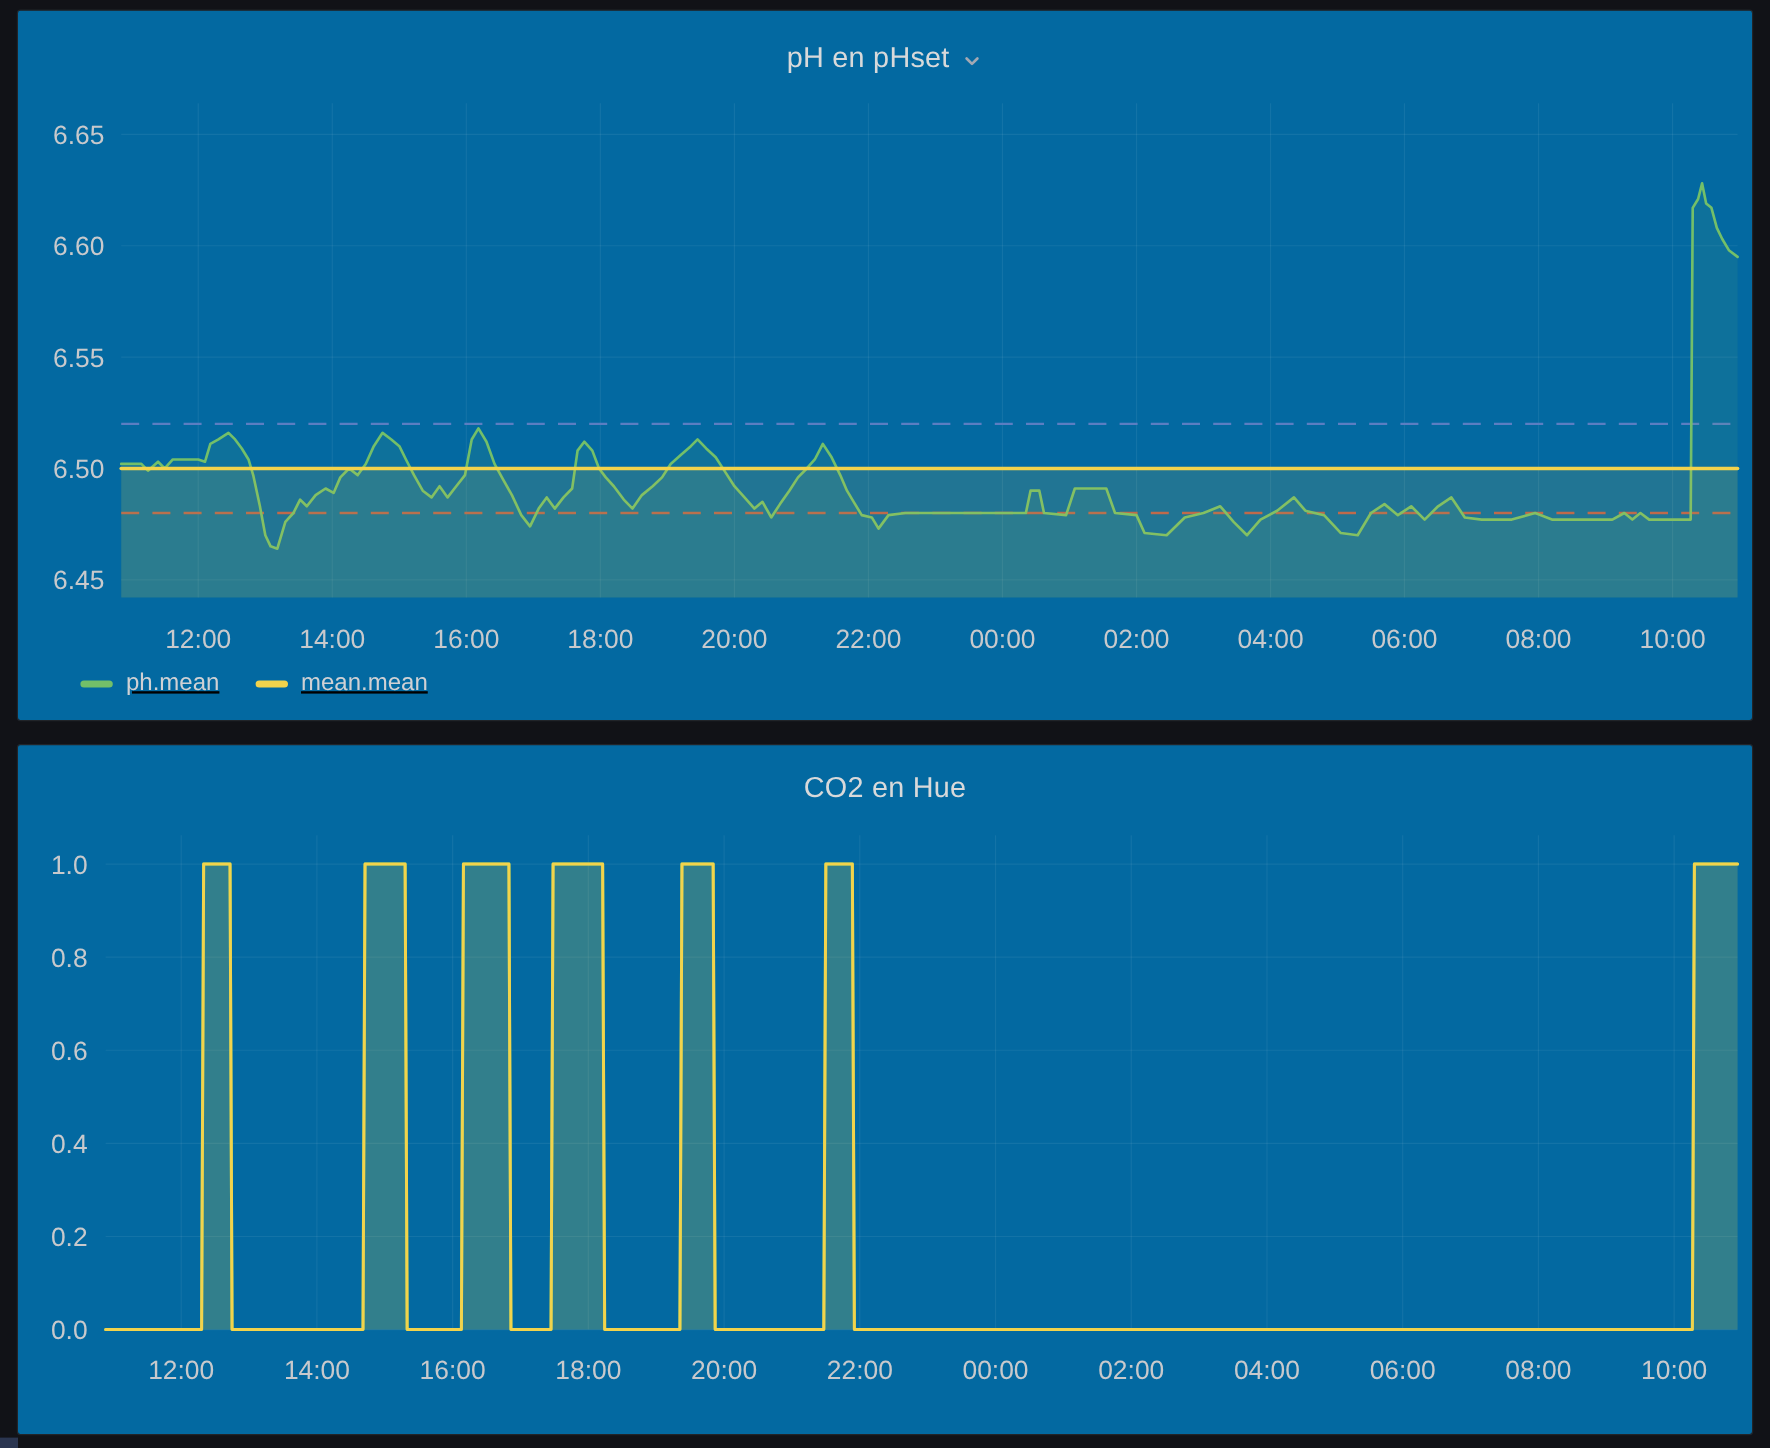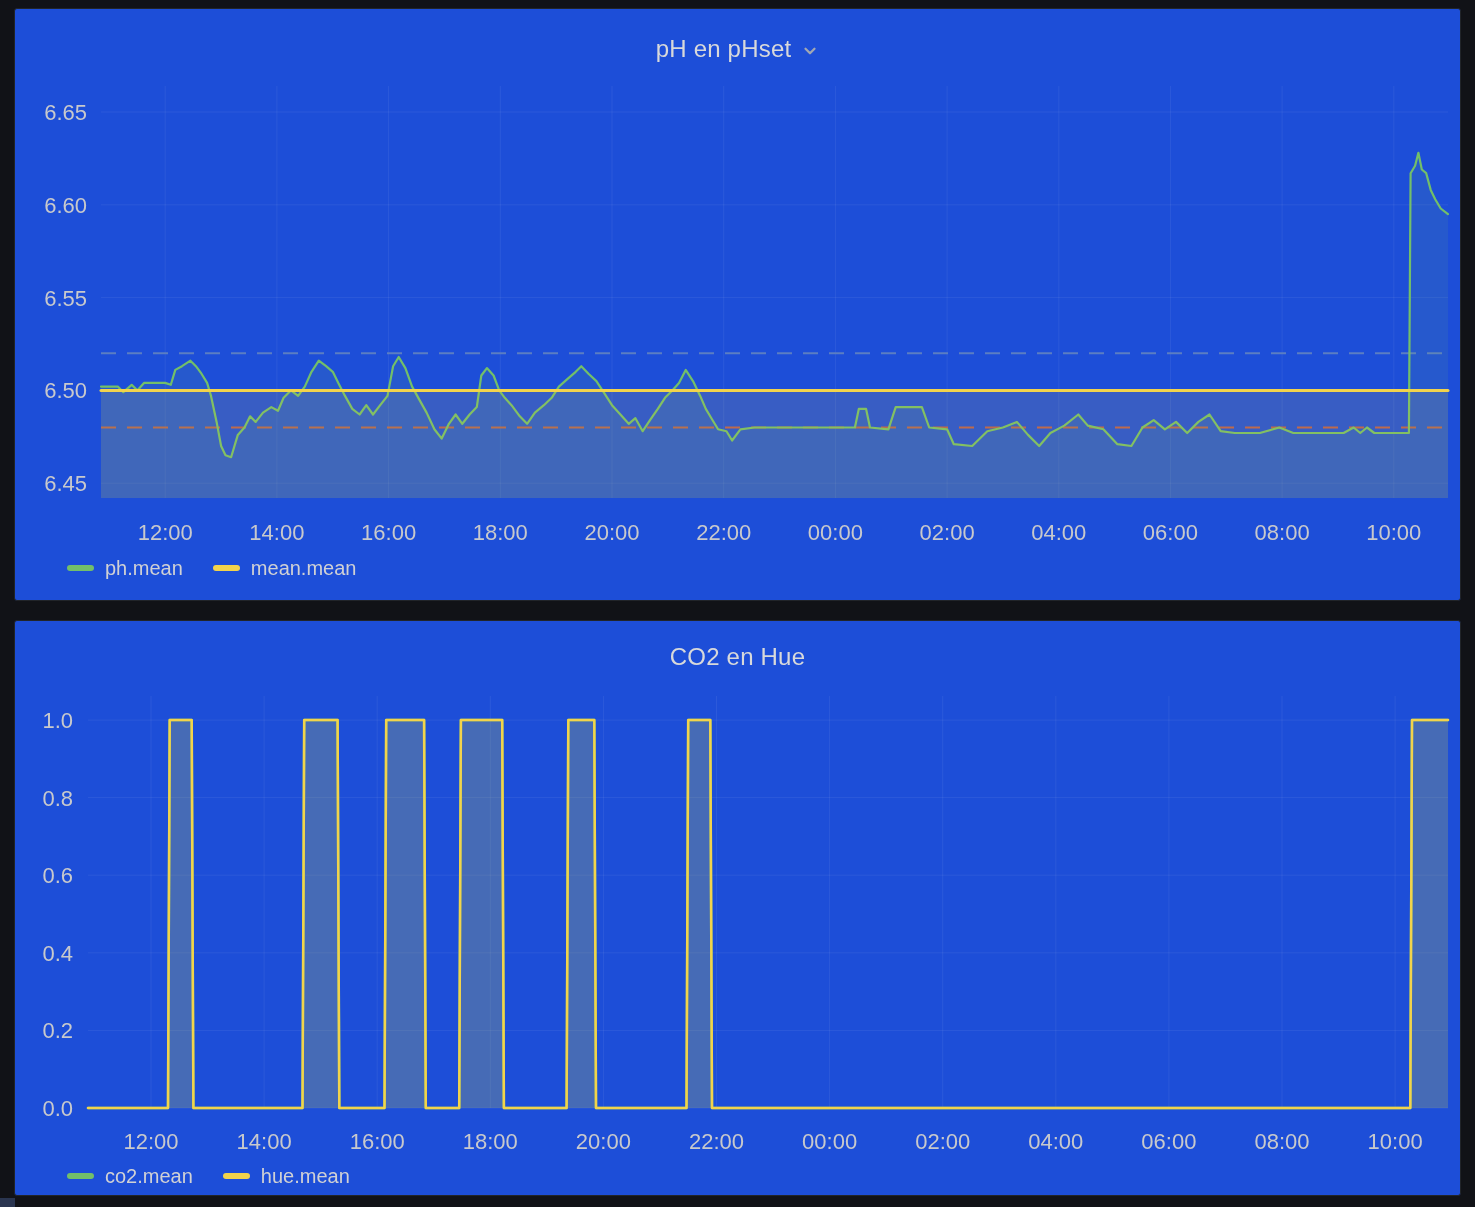--- a/index.html
+++ b/index.html
@@ -3,35 +3,35 @@
 <meta charset="utf-8">
 <style>
   html,body{margin:0;padding:0;}
   body{
     width:1475px;height:1207px;position:relative;overflow:hidden;
     background:#111217;
     font-family:"Liberation Sans",sans-serif;
   }
   .panel{
     position:absolute;left:14px;width:1447px;box-sizing:border-box;
-    background:#1d4ed8;border:1px solid #212429;border-radius:3px;
+    background:#0369a1;border:1px solid #212429;border-radius:3px;
   }
   .panel-title-row{
     position:absolute;left:0;right:0;display:flex;justify-content:center;
     align-items:center;gap:10px;z-index:3;
   }
   .panel-title{
     color:#D8D9DA;font-size:24px;font-weight:500;letter-spacing:.2px;cursor:pointer;
   }
   .chevron{margin-top:3px;cursor:pointer;}
   svg.chart{position:absolute;left:0;top:0;}
   text.tick{font-family:"Liberation Sans",sans-serif;font-size:22px;fill:#C8C9CC;}
   text.xtick{text-anchor:middle;}
   text.ytick{text-anchor:end;}
-  .legend{position:absolute;left:52px;display:flex;gap:30px;align-items:center;z-index:3;}
+  .legend{position:absolute;left:52px;display:flex;gap:30px;align-items:flex-end;z-index:3;text-decoration:underline;}
   .legend-item{display:flex;align-items:center;cursor:pointer;}
   .swatch{display:inline-block;width:27px;height:6px;border-radius:3px;margin-right:11px;}
   .legend-label{color:#D0D1D4;font-size:20px;}
   .corner-fragment{position:absolute;left:0;top:1198px;width:15px;height:9px;background:#2A3550;}
 </style>
 </head>
 <body>
 
 <div class="panel" style="top:8px;height:593px;">
   <div class="panel-title-row" style="top:26px;height:28px;">
@@ -135,25 +135,15 @@
       <line x1="73" x2="1433" y1="176.6" y2="176.6" stroke="rgba(255,255,255,0.065)" stroke-width="1"></line>
       <text x="58" y="184.6" class="tick ytick">0.8</text>
       <line x1="73" x2="1433" y1="99.1" y2="99.1" stroke="rgba(255,255,255,0.065)" stroke-width="1"></line>
       <text x="58" y="107.1" class="tick ytick">1.0</text>
       <path d="M73.0,487.0L153.0,487.0L154.7,99.1L176.7,99.1L178.4,487.0L287.5,487.0L289.2,99.1L322.6,99.1L324.3,487.0L369.5,487.0L371.2,99.1L409.1,99.1L410.8,487.0L444.2,487.0L445.9,99.1L487.2,99.1L488.9,487.0L551.6,487.0L553.3,99.1L579.3,99.1L581.0,487.0L671.5,487.0L673.2,99.1L695.3,99.1L697.0,487.0L1395.3,487.0L1397.0,99.1L1433.0,99.1L1433,487L73,487Z" fill="rgba(115,191,105,0.10)" stroke="none"></path>
       <path d="M73.0,487.0L153.0,487.0L154.7,99.1L176.7,99.1L178.4,487.0L287.5,487.0L289.2,99.1L322.6,99.1L324.3,487.0L369.5,487.0L371.2,99.1L409.1,99.1L410.8,487.0L444.2,487.0L445.9,99.1L487.2,99.1L488.9,487.0L551.6,487.0L553.3,99.1L579.3,99.1L581.0,487.0L671.5,487.0L673.2,99.1L695.3,99.1L697.0,487.0L1395.3,487.0L1397.0,99.1L1433.0,99.1" fill="none" stroke="#73BF69" stroke-width="2.5" stroke-linejoin="round" stroke-linecap="round"></path>
       <path d="M73.0,487.0L153.0,487.0L154.7,99.1L176.7,99.1L178.4,487.0L287.5,487.0L289.2,99.1L322.6,99.1L324.3,487.0L369.5,487.0L371.2,99.1L409.1,99.1L410.8,487.0L444.2,487.0L445.9,99.1L487.2,99.1L488.9,487.0L551.6,487.0L553.3,99.1L579.3,99.1L581.0,487.0L671.5,487.0L673.2,99.1L695.3,99.1L697.0,487.0L1395.3,487.0L1397.0,99.1L1433.0,99.1L1433,487L73,487Z" fill="rgba(242,204,60,0.16)" stroke="none"></path>
       <path d="M73.0,487.0L153.0,487.0L154.7,99.1L176.7,99.1L178.4,487.0L287.5,487.0L289.2,99.1L322.6,99.1L324.3,487.0L369.5,487.0L371.2,99.1L409.1,99.1L410.8,487.0L444.2,487.0L445.9,99.1L487.2,99.1L488.9,487.0L551.6,487.0L553.3,99.1L579.3,99.1L581.0,487.0L671.5,487.0L673.2,99.1L695.3,99.1L697.0,487.0L1395.3,487.0L1397.0,99.1L1433.0,99.1" fill="none" stroke="#F2D34C" stroke-width="2.5" stroke-linejoin="round" stroke-linecap="round"></path>
       <rect x="73" y="75" width="1360" height="412" fill="rgba(0,0,0,0)"></rect>
     </svg>
-  <div class="legend" id="legend-1" style="top:542px;height:26px;">
-      <span class="legend-item">
-        <i class="swatch" style="background: rgb(115, 191, 105);"></i>
-        <span class="legend-label">co2.mean</span>
-      </span>
-      <span class="legend-item">
-        <i class="swatch" style="background: rgb(242, 211, 76);"></i>
-        <span class="legend-label">hue.mean</span>
-      </span>
-    </div>
 </div>
 
 <div class="corner-fragment"></div>
 
 </body></html>

